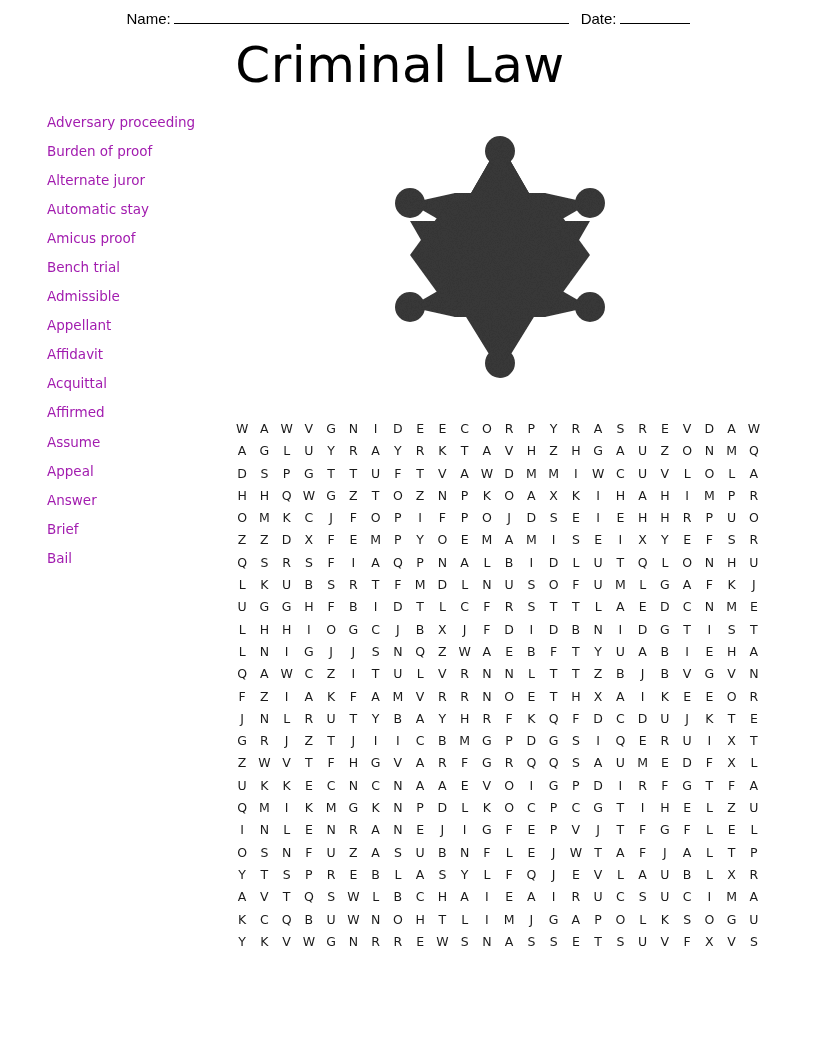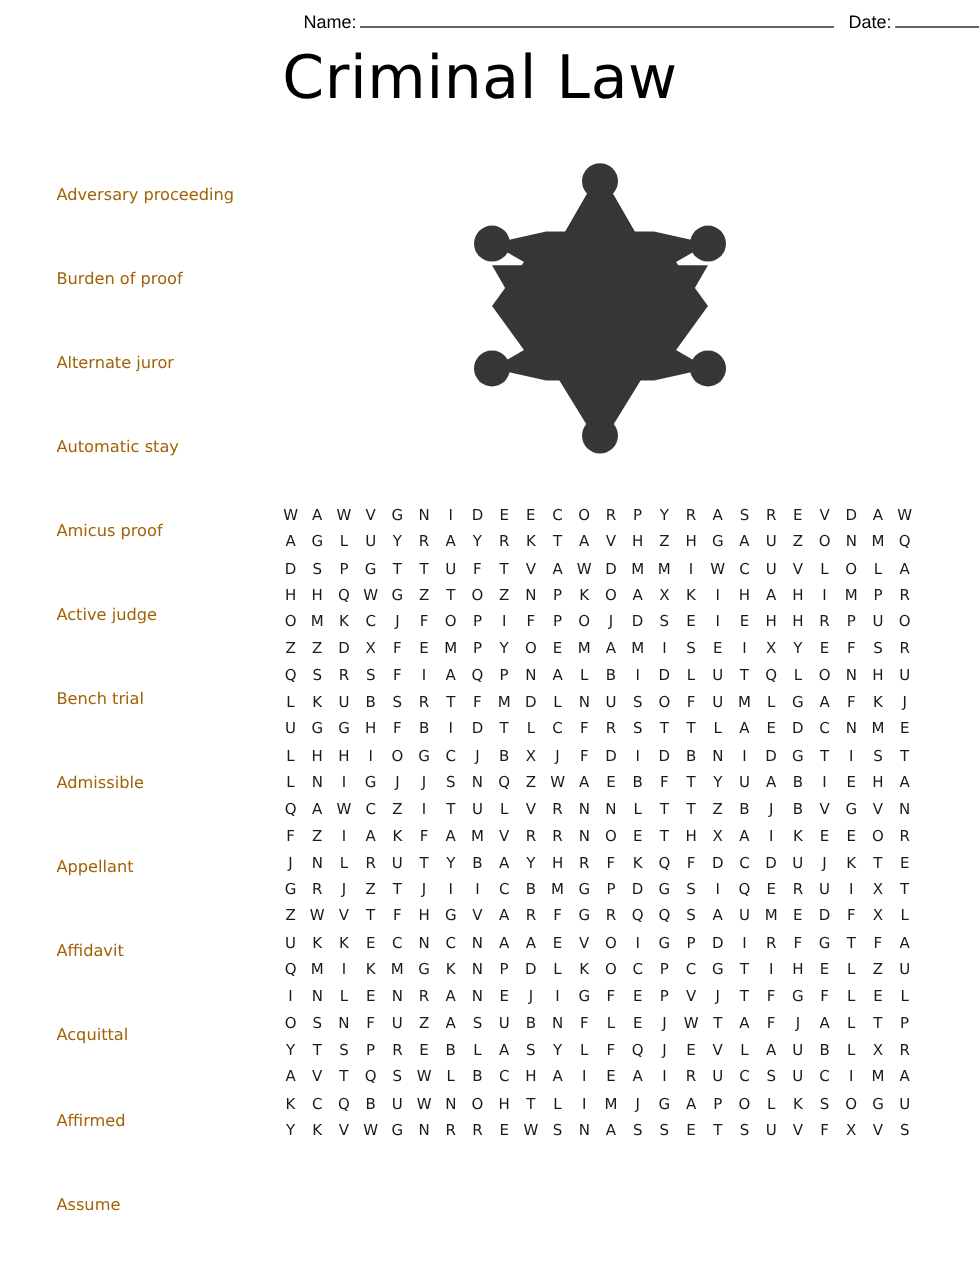--- a/index.html
+++ b/index.html
@@ -18,21 +18,21 @@
 
   
   #header-row {
     position: absolute;
     top: 0px;
     left: 0px;
     width: 816px;
     height: 28px;
     display: flex;
     align-items: flex-end;
-    justify-content: flex-end;
+    justify-content: center;
     gap: 12px;
     padding-top: 4px;
     box-sizing: border-box;
   }
   .field-group {
     display: flex;
     align-items: baseline;
     white-space: nowrap;
   }
   .field-label {
@@ -73,23 +73,22 @@
     left: 47px;
     width: 180px;
     list-style: none;
     margin: 0;
     padding: 0;
   }
   #word-list li {
     font-family: "DejaVu Sans", sans-serif;
     font-size: 13.5px;
     line-height: 29.05px;
-    color: #a16207;
+    color: #a21caf;
     white-space: nowrap;
-    margin-top: 41px;
   }
 
   
   #badge-illustration {
     position: absolute;
     top: 135px;
     left: 385px;
     width: 230px;
     height: 245px;
   }
@@ -131,21 +130,20 @@
 </div>
 
 <div id="puzzle-title">Criminal Law</div>
 
 <ul id="word-list">
     <li>Adversary proceeding</li>
     <li>Burden of proof</li>
     <li>Alternate juror</li>
     <li>Automatic stay</li>
     <li>Amicus proof</li>
-    <li>Active judge</li>
     <li>Bench trial</li>
     <li>Admissible</li>
     <li>Appellant</li>
     <li>Affidavit</li>
     <li>Acquittal</li>
     <li>Affirmed</li>
     <li>Assume</li>
     <li>Appeal</li>
     <li>Answer</li>
     <li>Brief</li>

